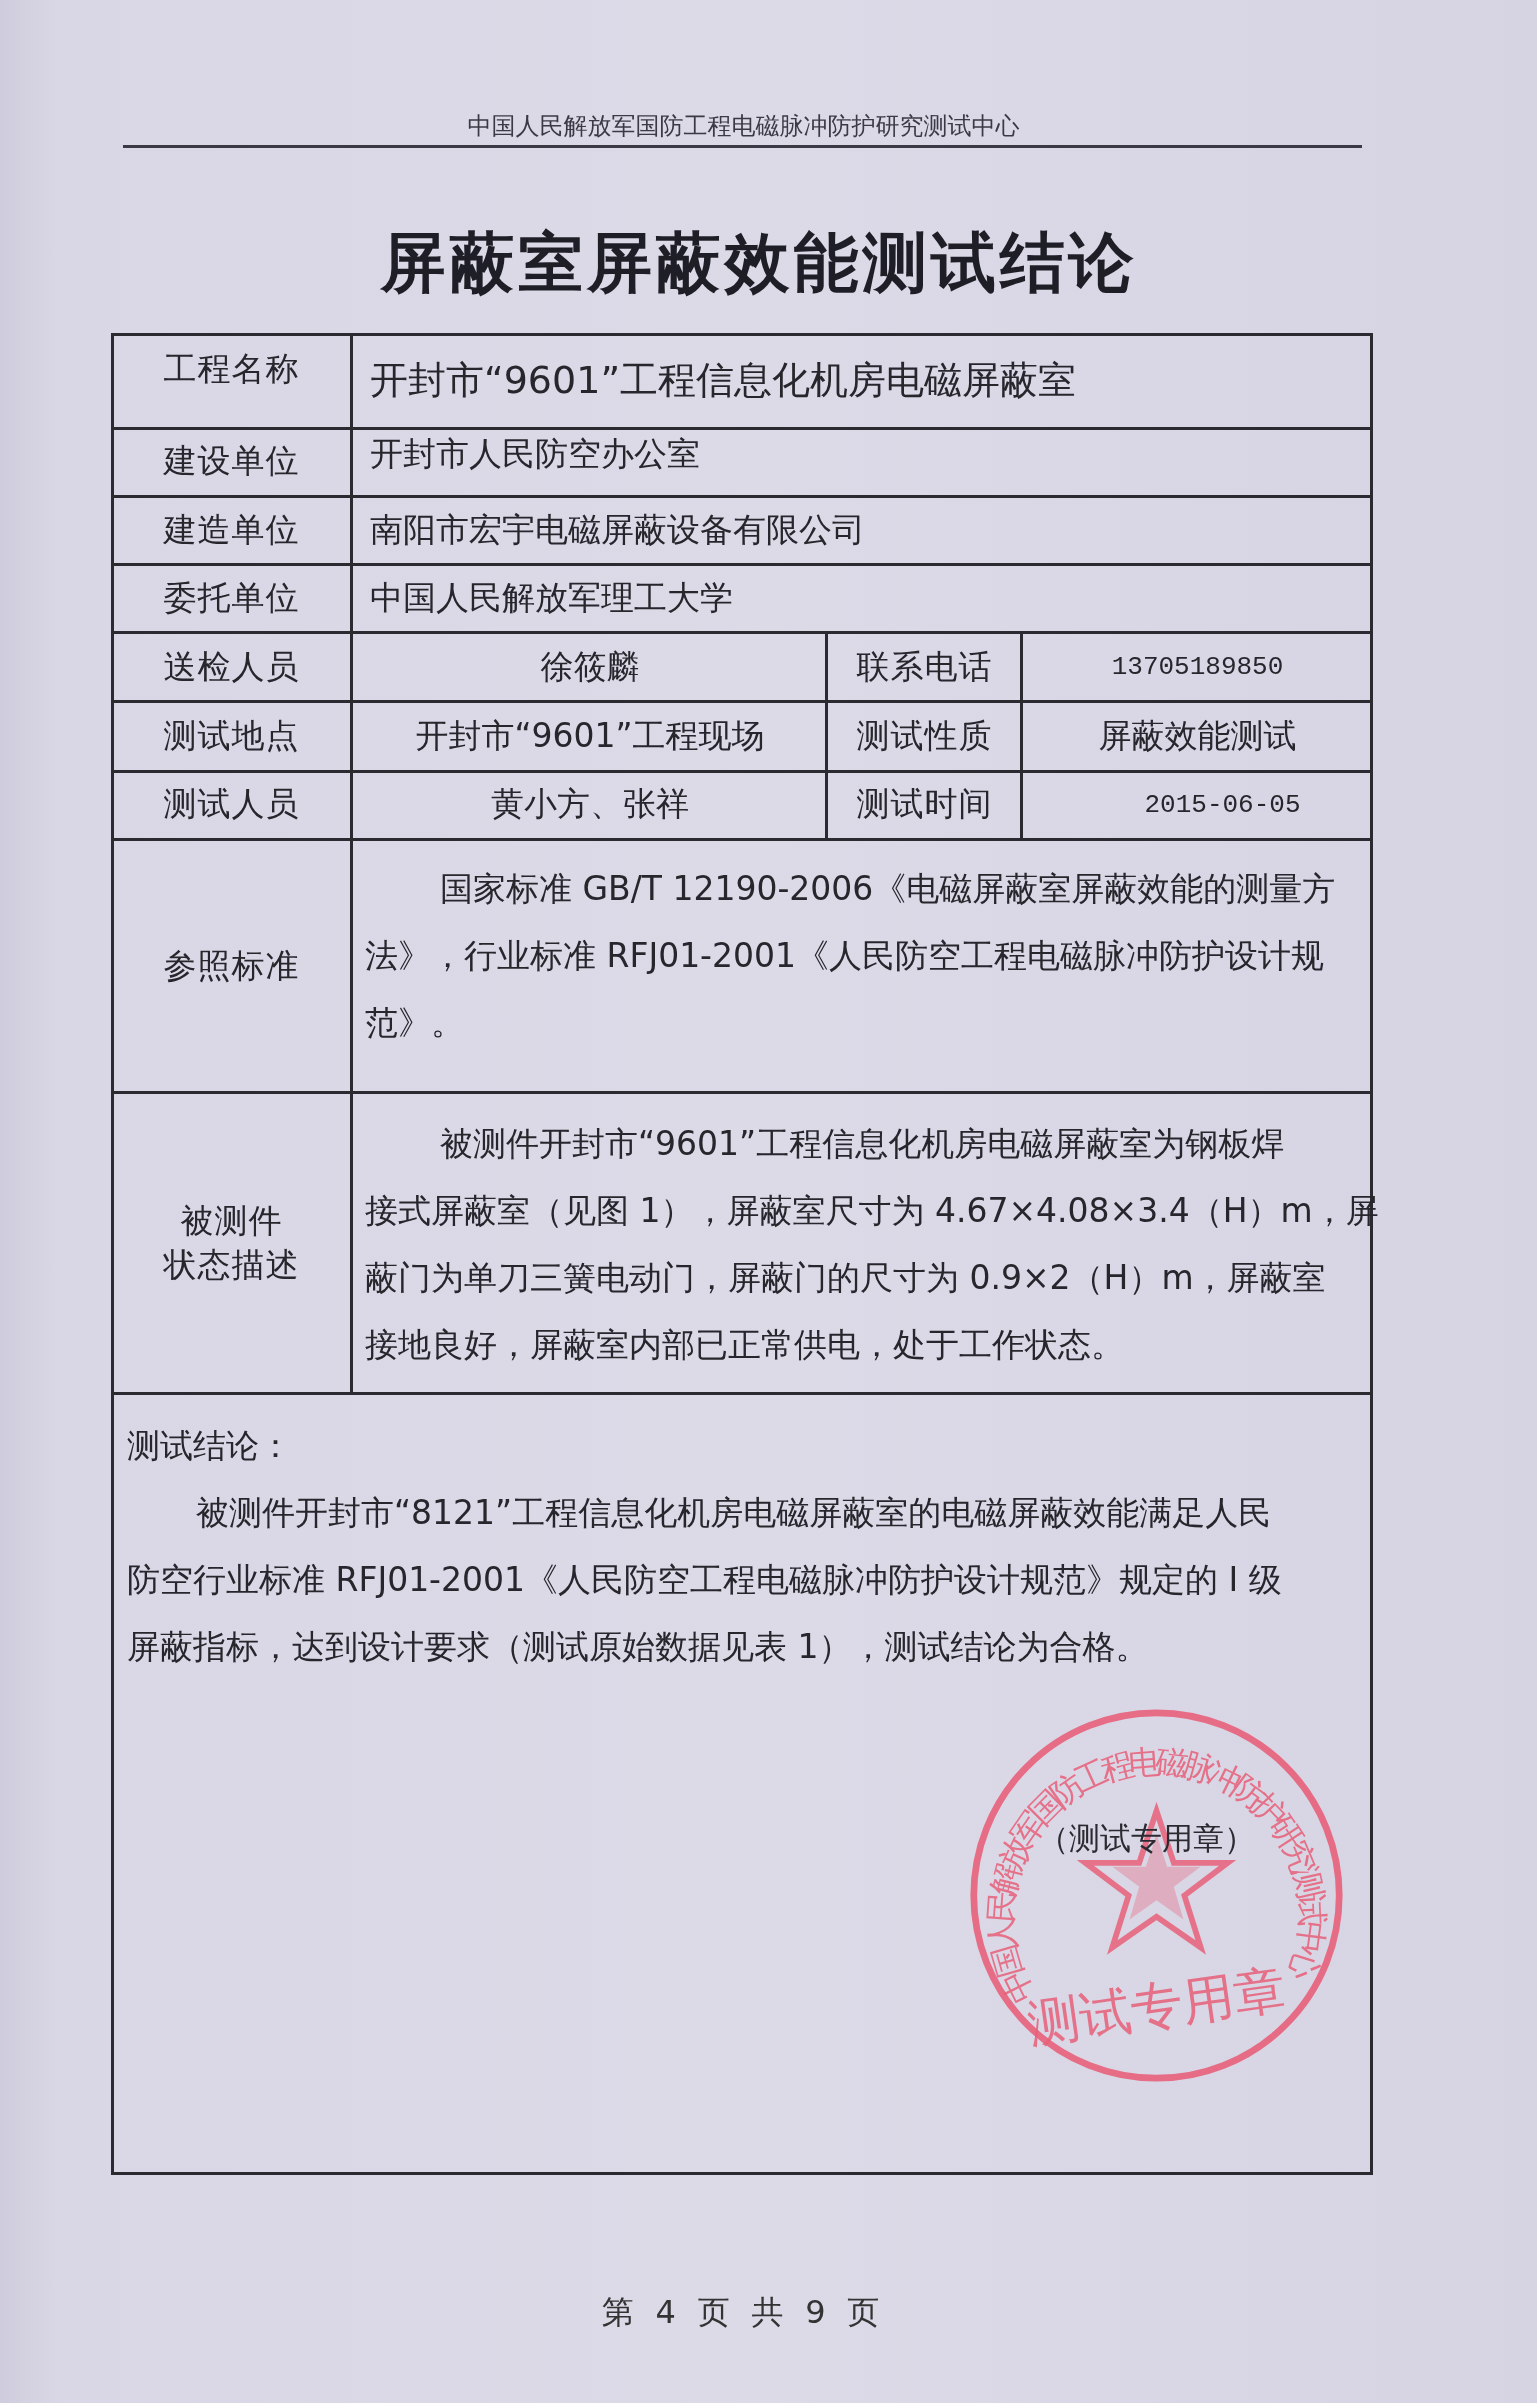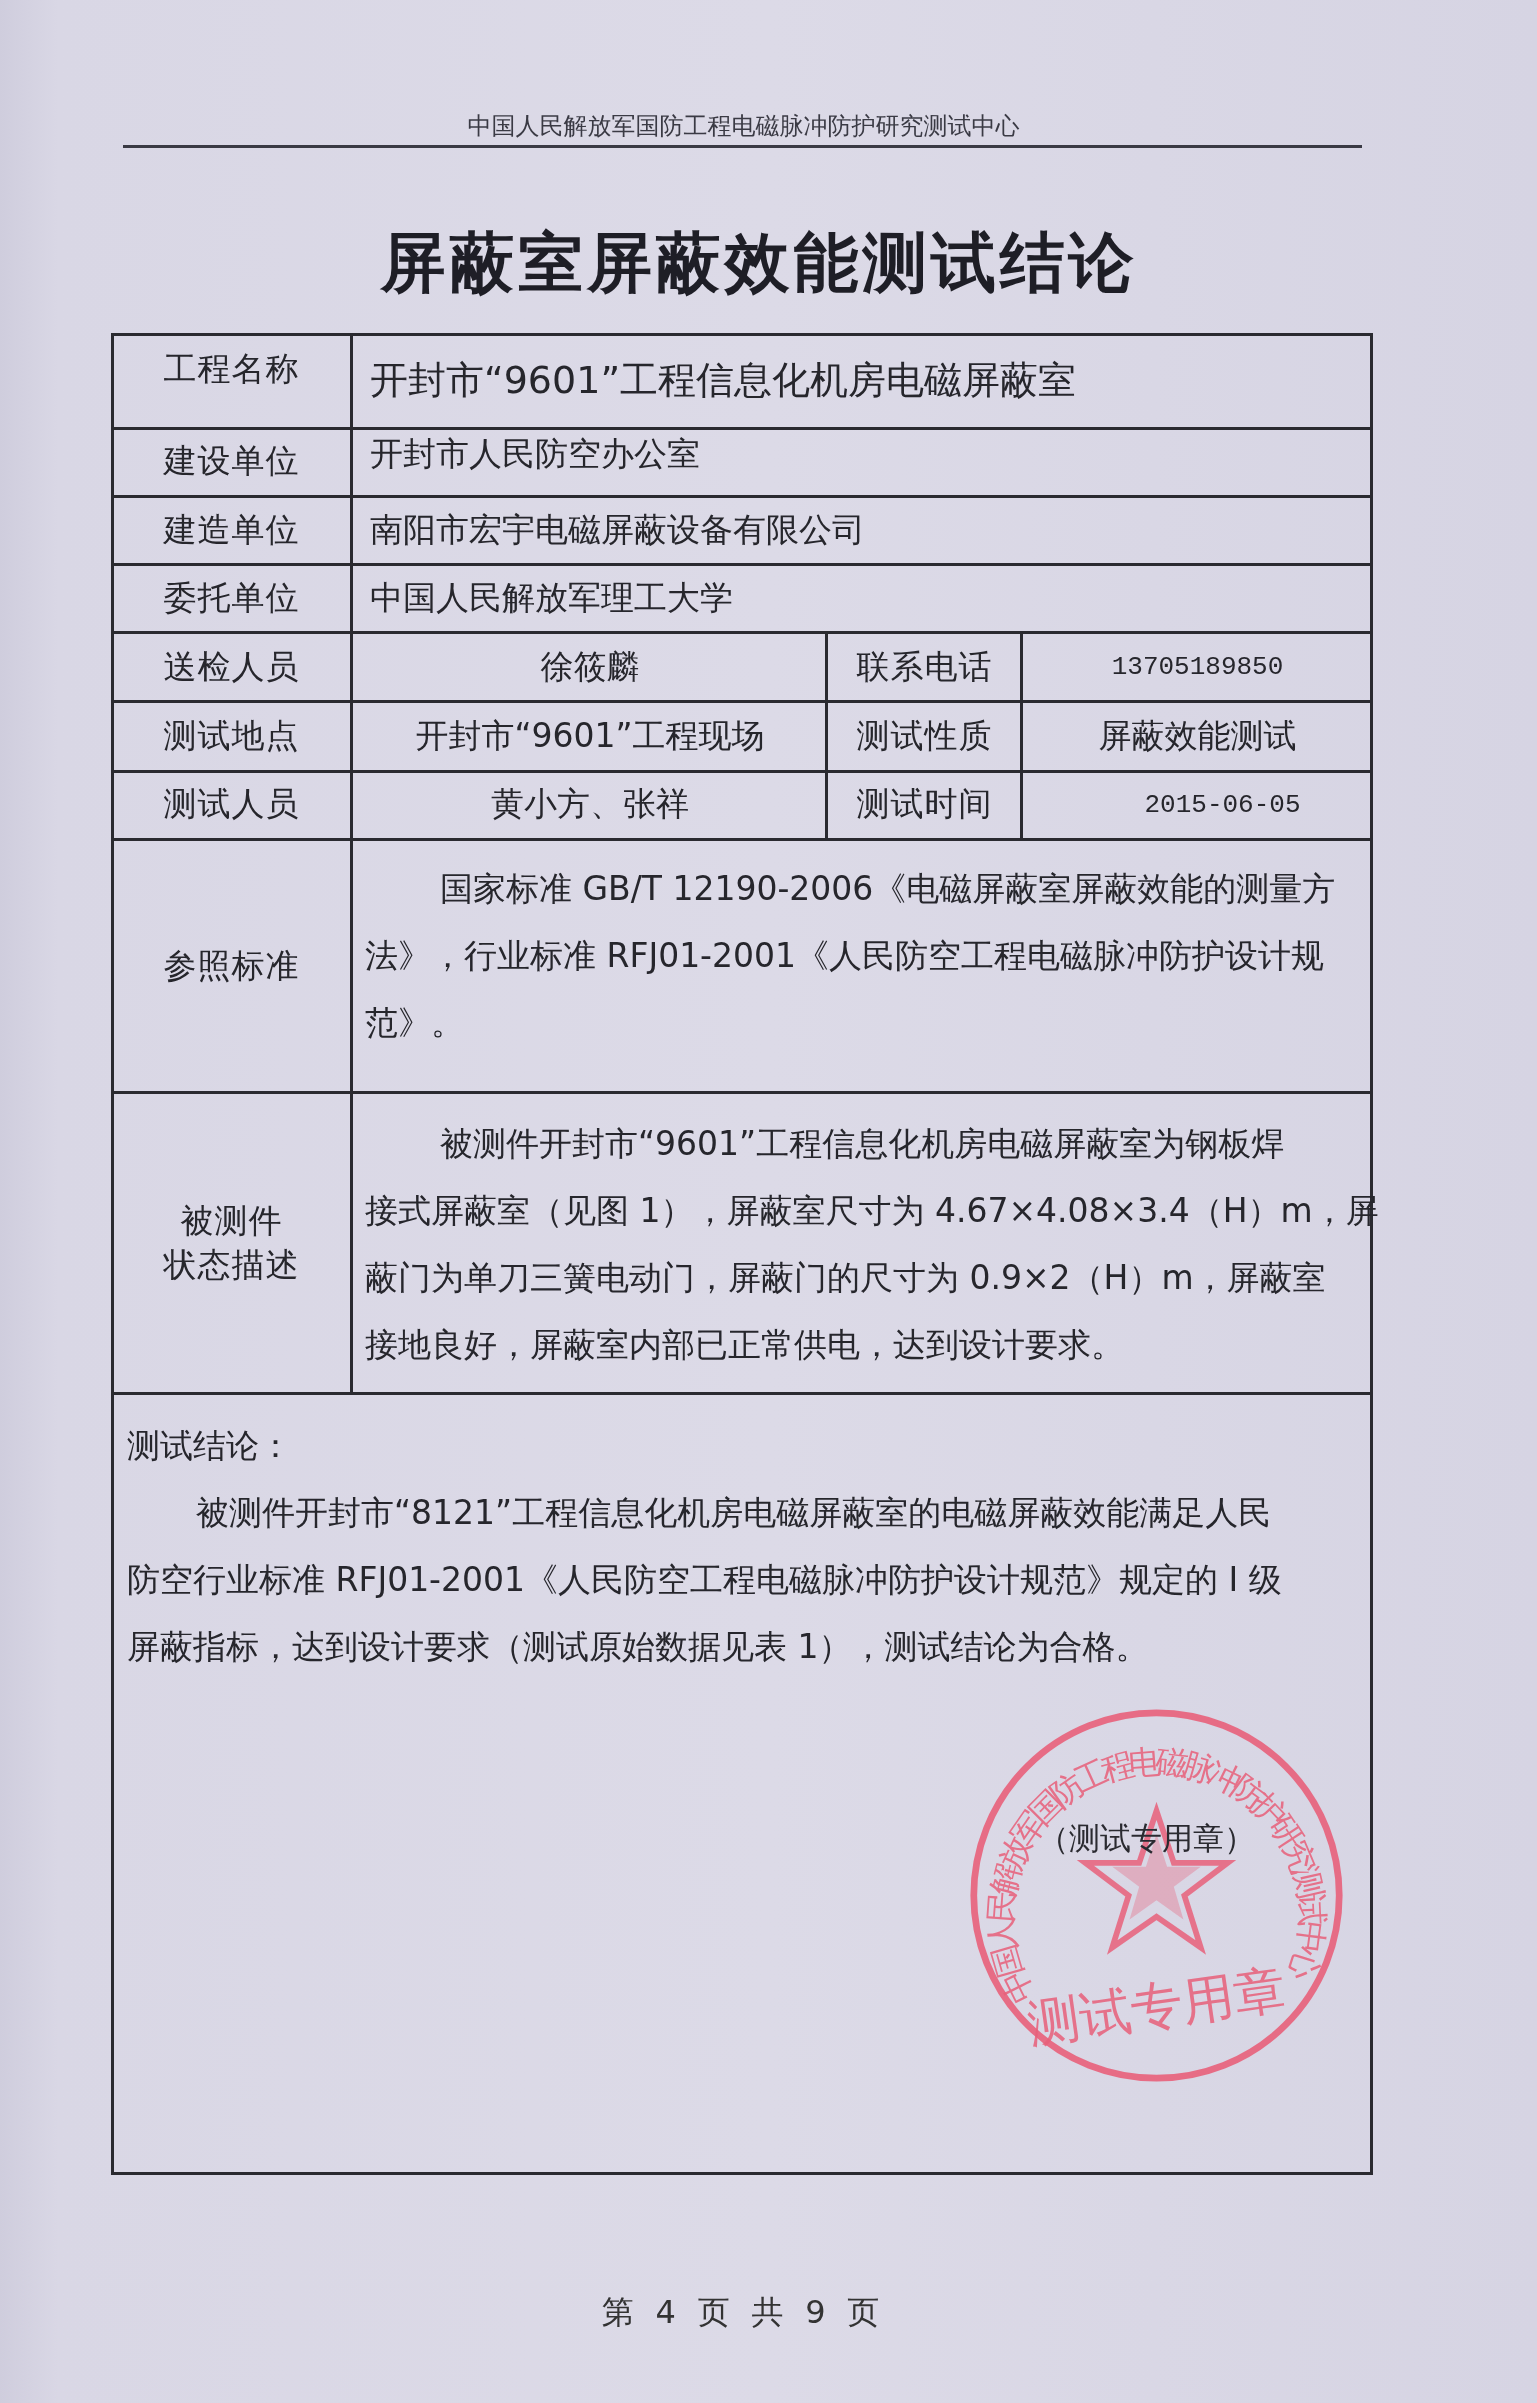--- a/index.html
+++ b/index.html
@@ -94,21 +94,21 @@
 </div>
 
 <div class="cell lbl" style="top:1093px;height:300px;flex-direction:column;justify-content:center;line-height:44px;">
   <div>被测件</div>
   <div>状态描述</div>
 </div>
 <div class="para" style="left:365px;top:1110px;width:994px;">
   <div style="padding-left:75px;white-space:nowrap;">被测件开封市“9601”工程信息化机房电磁屏蔽室为钢板焊</div>
   <div style="white-space:nowrap;">接式屏蔽室（见图 1），屏蔽室尺寸为 4.67×4.08×3.4（H）m，屏</div>
   <div style="white-space:nowrap;">蔽门为单刀三簧电动门，屏蔽门的尺寸为 0.9×2（H）m，屏蔽室</div>
-  <div style="white-space:nowrap;">接地良好，屏蔽室内部已正常供电，达到设计要求。</div>
+  <div style="white-space:nowrap;">接地良好，屏蔽室内部已正常供电，处于工作状态。</div>
 </div>
 
 <div class="para" style="left:127px;top:1412px;width:1239px;">
   <div style="white-space:nowrap;">测试结论：</div>
   <div style="padding-left:69px;white-space:nowrap;">被测件开封市“8121”工程信息化机房电磁屏蔽室的电磁屏蔽效能满足人民</div>
   <div style="white-space:nowrap;">防空行业标准 RFJ01-2001《人民防空工程电磁脉冲防护设计规范》规定的 I 级</div>
   <div style="white-space:nowrap;">屏蔽指标，达到设计要求（测试原始数据见表 1），测试结论为合格。</div>
 </div>
 
 <svg id="stamp" class="abs" viewBox="0 0 392 392">

